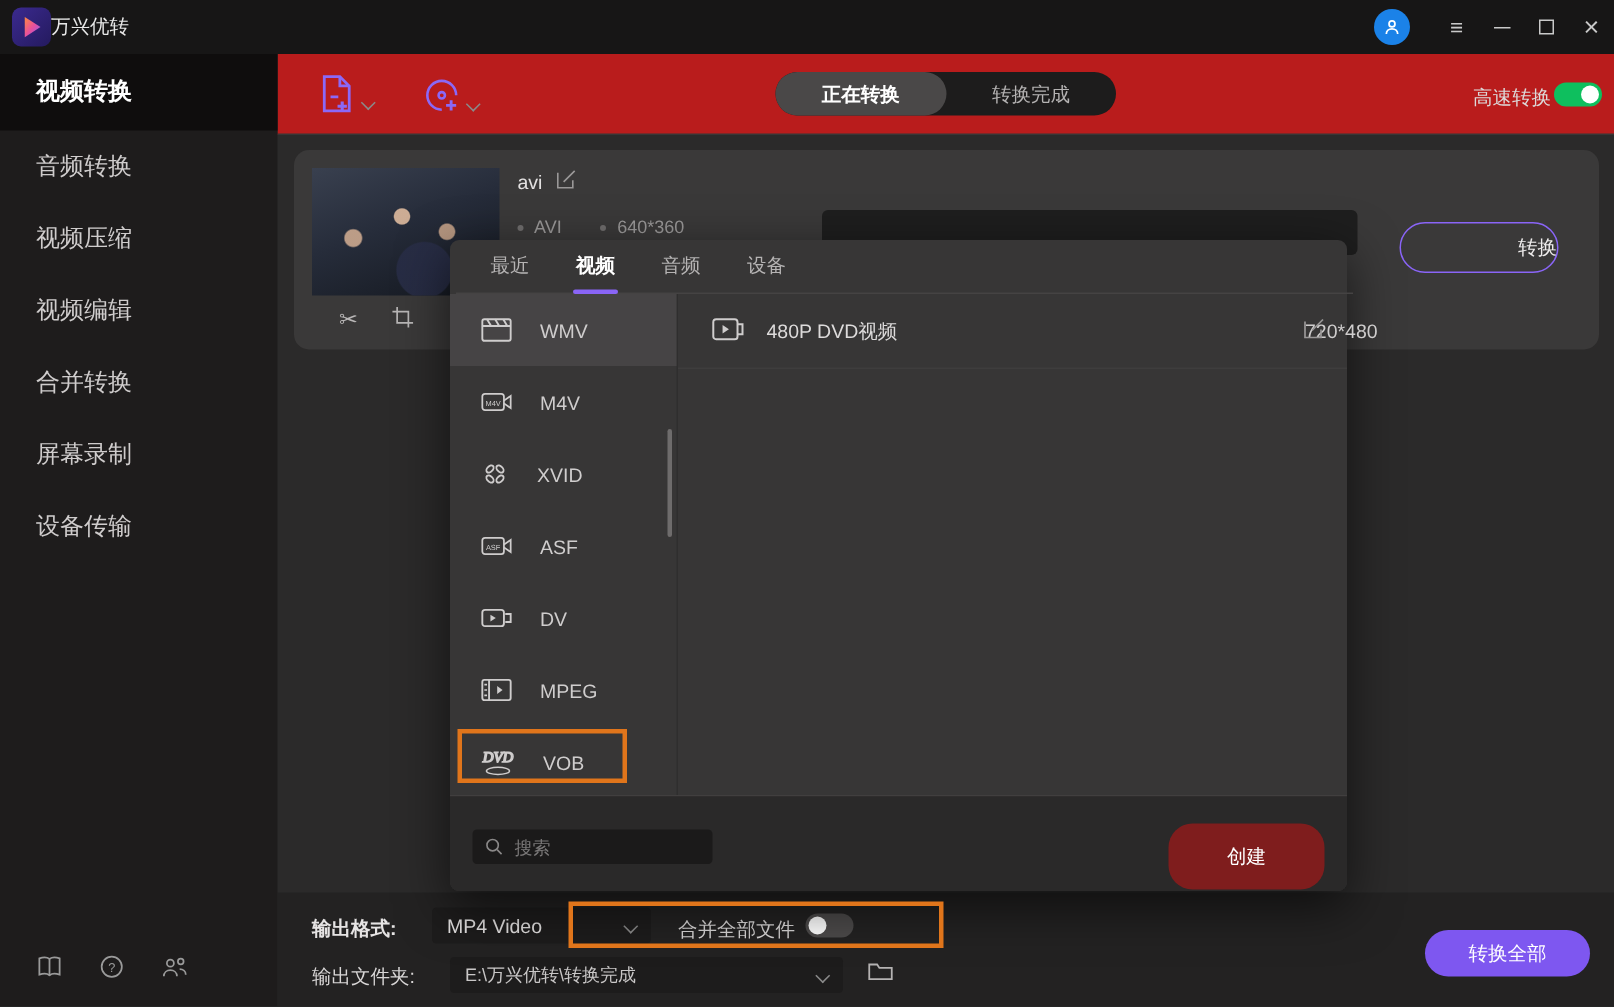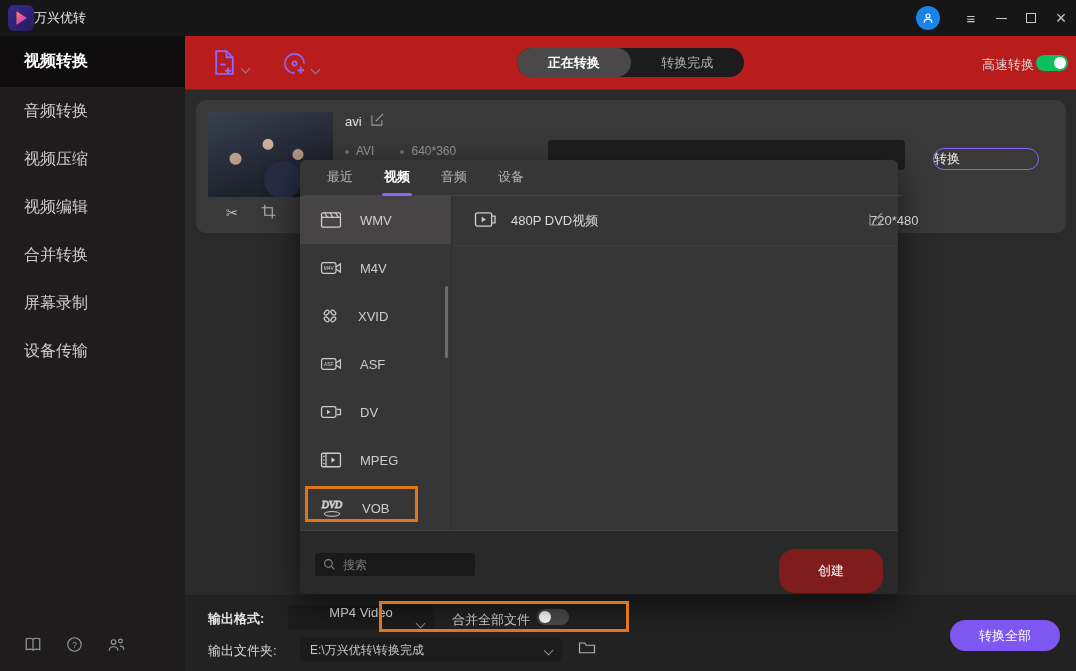--- a/index.html
+++ b/index.html
@@ -46,21 +46,21 @@
       radial-gradient(circle at 22% 55%, rgba(214,176,148,.85) 0 5%, transparent 6%),
       radial-gradient(circle at 48% 38%, rgba(222,186,158,.9) 0 6%, transparent 7%),
       radial-gradient(circle at 72% 50%, rgba(205,168,140,.85) 0 5%, transparent 6%),
       radial-gradient(circle at 60% 80%, rgba(40,45,70,.9) 0 18%, transparent 19%),
       linear-gradient(160deg, #39404f 0%, #262c3a 45%, #14181f 100%); }
   .clip-tools { position:absolute; left:30px; top:104px; display:flex; gap:22px; color:#b8b6b6; }
   .file-name-row { position:absolute; left:149px; top:12px; display:flex; align-items:center; gap:8px; color:#e3e1e1; font-size:13px; }
   .file-meta { position:absolute; left:149px; top:44px; display:flex; gap:26px; align-items:center; color:#9a9898; font-size:12px; }
   .meta-dot { width:4px; height:4px; border-radius:50%; background:#6f6d6d; display:inline-block; margin-right:7px; vertical-align:1px; }
   .target-field { position:absolute; left:352px; top:40px; width:357px; height:30px; background:#1e1e1e; border-radius:4px; }
-  .convert-btn { position:absolute; left:737px; top:48px; width:106px; height:22px; border:1.5px solid #8a65f7; border-radius:17px; background:transparent; color:#f0eeee; font-size:13px; display:flex; align-items:center; justify-content:flex-start; }
+  .convert-btn { position:absolute; left:737px; top:48px; width:106px; height:34px; border:1.5px solid #8a65f7; border-radius:17px; background:transparent; color:#f0eeee; font-size:13px; display:flex; align-items:center; justify-content:flex-end; }
 
   
   .popup { position:absolute; left:300px; top:160px; width:598px; height:434px; background:#373636; border-radius:6px; box-shadow:0 10px 34px rgba(0,0,0,.6); z-index:8; }
   .popup-tabs { position:absolute; left:4px; top:0; width:598px; height:36px; border-bottom:1px solid #454343; display:flex; align-items:center; padding-left:16px; gap:17px; }
   .ptab { min-width:40px; text-align:center; color:#b5b3b3; font-size:13px; position:relative; height:36px; line-height:34px; }
   .ptab.active { color:#fff; font-weight:bold; }
   .ptab.active::after { content:""; position:absolute; left:5px; right:5px; bottom:0; height:3px; background:#8a65f7; border-radius:2px; }
   .fmt-list { position:absolute; left:0; top:36px; width:152px; height:334px; border-right:1px solid #2f2e2e; }
   .fmt-item { height:48px; display:flex; align-items:center; padding-left:20px; gap:18px; color:#cfcdcd; font-size:13px; }
   .fmt-item.selected { background:#464445; }
@@ -77,21 +77,21 @@
   .search-box input::placeholder { color:#7a7878; }
   .create-btn { position:absolute; left:479px; top:18px; width:104px; height:44px; background:#7f1d1d; border:none; border-radius:16px; color:#fff; font-size:13px; display:flex; align-items:center; justify-content:center; }
 
   
   .footer { position:absolute; left:185px; top:595px; width:891px; height:76px; background:#232222; z-index:3; }
   .f-label { color:#e6e4e4; font-size:13px; font-weight:bold; }
   .f-label2 { color:#d8d6d6; font-size:13px; }
   .dd { background:#1d1c1c; border-radius:3px; display:flex; align-items:center; padding:0 10px; color:#e3e1e1; font-size:13px; position:absolute; }
   .dd .chev { margin-left:auto; }
   .out-format-label { position:absolute; left:23px; top:15px; }
-  .out-format-dd { left:103px; top:10px; width:146px; height:24px;flex-direction:column; }
+  .out-format-dd { left:103px; top:10px; width:146px; height:24px; }
   .merge-label { position:absolute; left:267px; top:16px; }
   .merge-toggle { position:absolute; left:352px; top:14px; }
   .out-folder-label { position:absolute; left:23px; top:47px; }
   .out-folder-dd { left:115px; top:43px; width:262px; height:24px; color:#c9c7c7; font-size:12px;gap:40px; }
   .folder-icon { position:absolute; left:393px; top:45px; color:#b5b3b3; }
   .convert-all-btn { position:absolute; left:765px; top:25px; width:110px; height:31px; background:#7e57f0; border:none; border-radius:16px; color:#fff; font-size:13px; display:flex; align-items:center; justify-content:center; }
 
   
   .annotation { position:absolute; border:3px solid #e0751b; z-index:15; pointer-events:none; }
   .anno-vob { left:305px; top:486px; width:113px; height:36px; }

